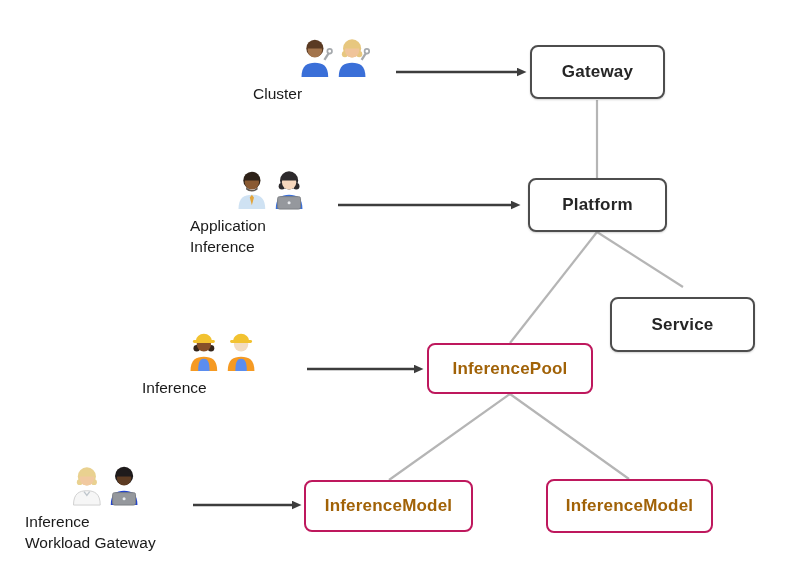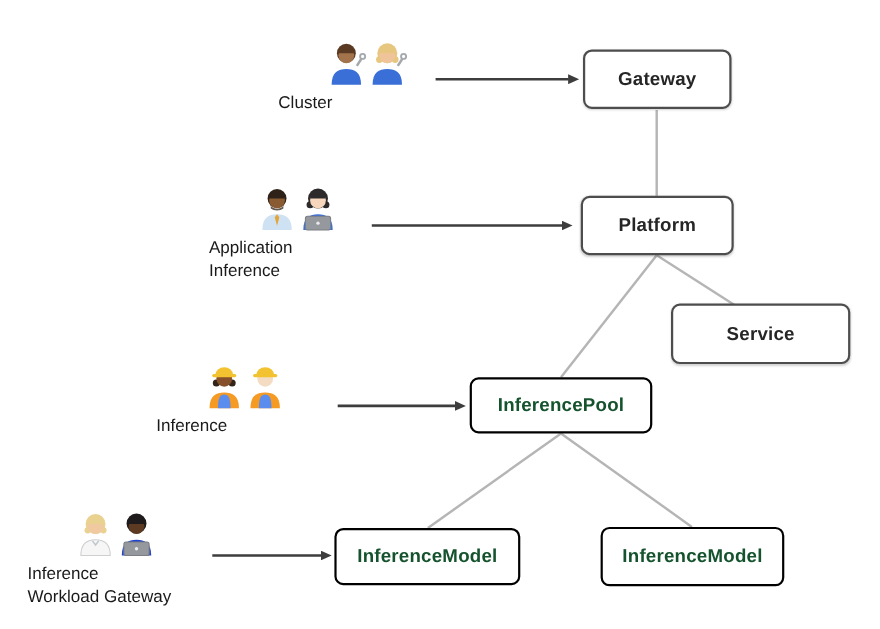--- a/index.html
+++ b/index.html
@@ -7,21 +7,21 @@
     position:relative;width:800px;height:572px;background:#ffffff;
     font-family:"Liberation Sans","DejaVu Sans",sans-serif;overflow:hidden;
   }
   svg.wires{position:absolute;left:0;top:0;width:800px;height:572px;}
   .node{
     position:absolute;display:flex;align-items:center;justify-content:center;
     background:#ffffff;border:2.5px solid #4d4d4d;border-radius:8px;
     font-weight:bold;font-size:17px;color:#262626;letter-spacing:.2px;
     box-shadow:0 1px 2px rgba(0,0,0,.18);box-sizing:border-box;
   }
-  .node.inference{border:2px solid #000000;color:#14532d;box-shadow:none;align-items:center;}
+  .node.inference{border:2px solid #be185d;color:#a16207;box-shadow:none;align-items:center;}
   .persona{
     position:absolute;width:160px;color:#1a1a1a;
     font-size:15.5px;line-height:21px;
   }
   .persona .icon{display:block;margin:0 auto 5px;}
   .persona .lbl span{display:block;}
 </style>
 </head>
 <body>
 
@@ -47,21 +47,21 @@
   </svg>
 
   <div class="node" style="left:530px;top:45px;width:135px;height:54px">
     <span>Gateway</span>
   </div>
 
   <div class="node" style="left:528px;top:178px;width:139px;height:54px">
     <span>Platform</span>
   </div>
 
-  <div class="node" style="left:610px;top:276px;width:163px;height:55px">
+  <div class="node" style="left:610px;top:297px;width:145px;height:55px">
     <span>Service</span>
   </div>
 
   <div class="node inference" style="left:427px;top:343px;width:166px;height:51px">
     <span>InferencePool</span>
   </div>
 
   <div class="node inference" style="left:304px;top:480px;width:169px;height:52px">
     <span>InferenceModel</span>
   </div>

